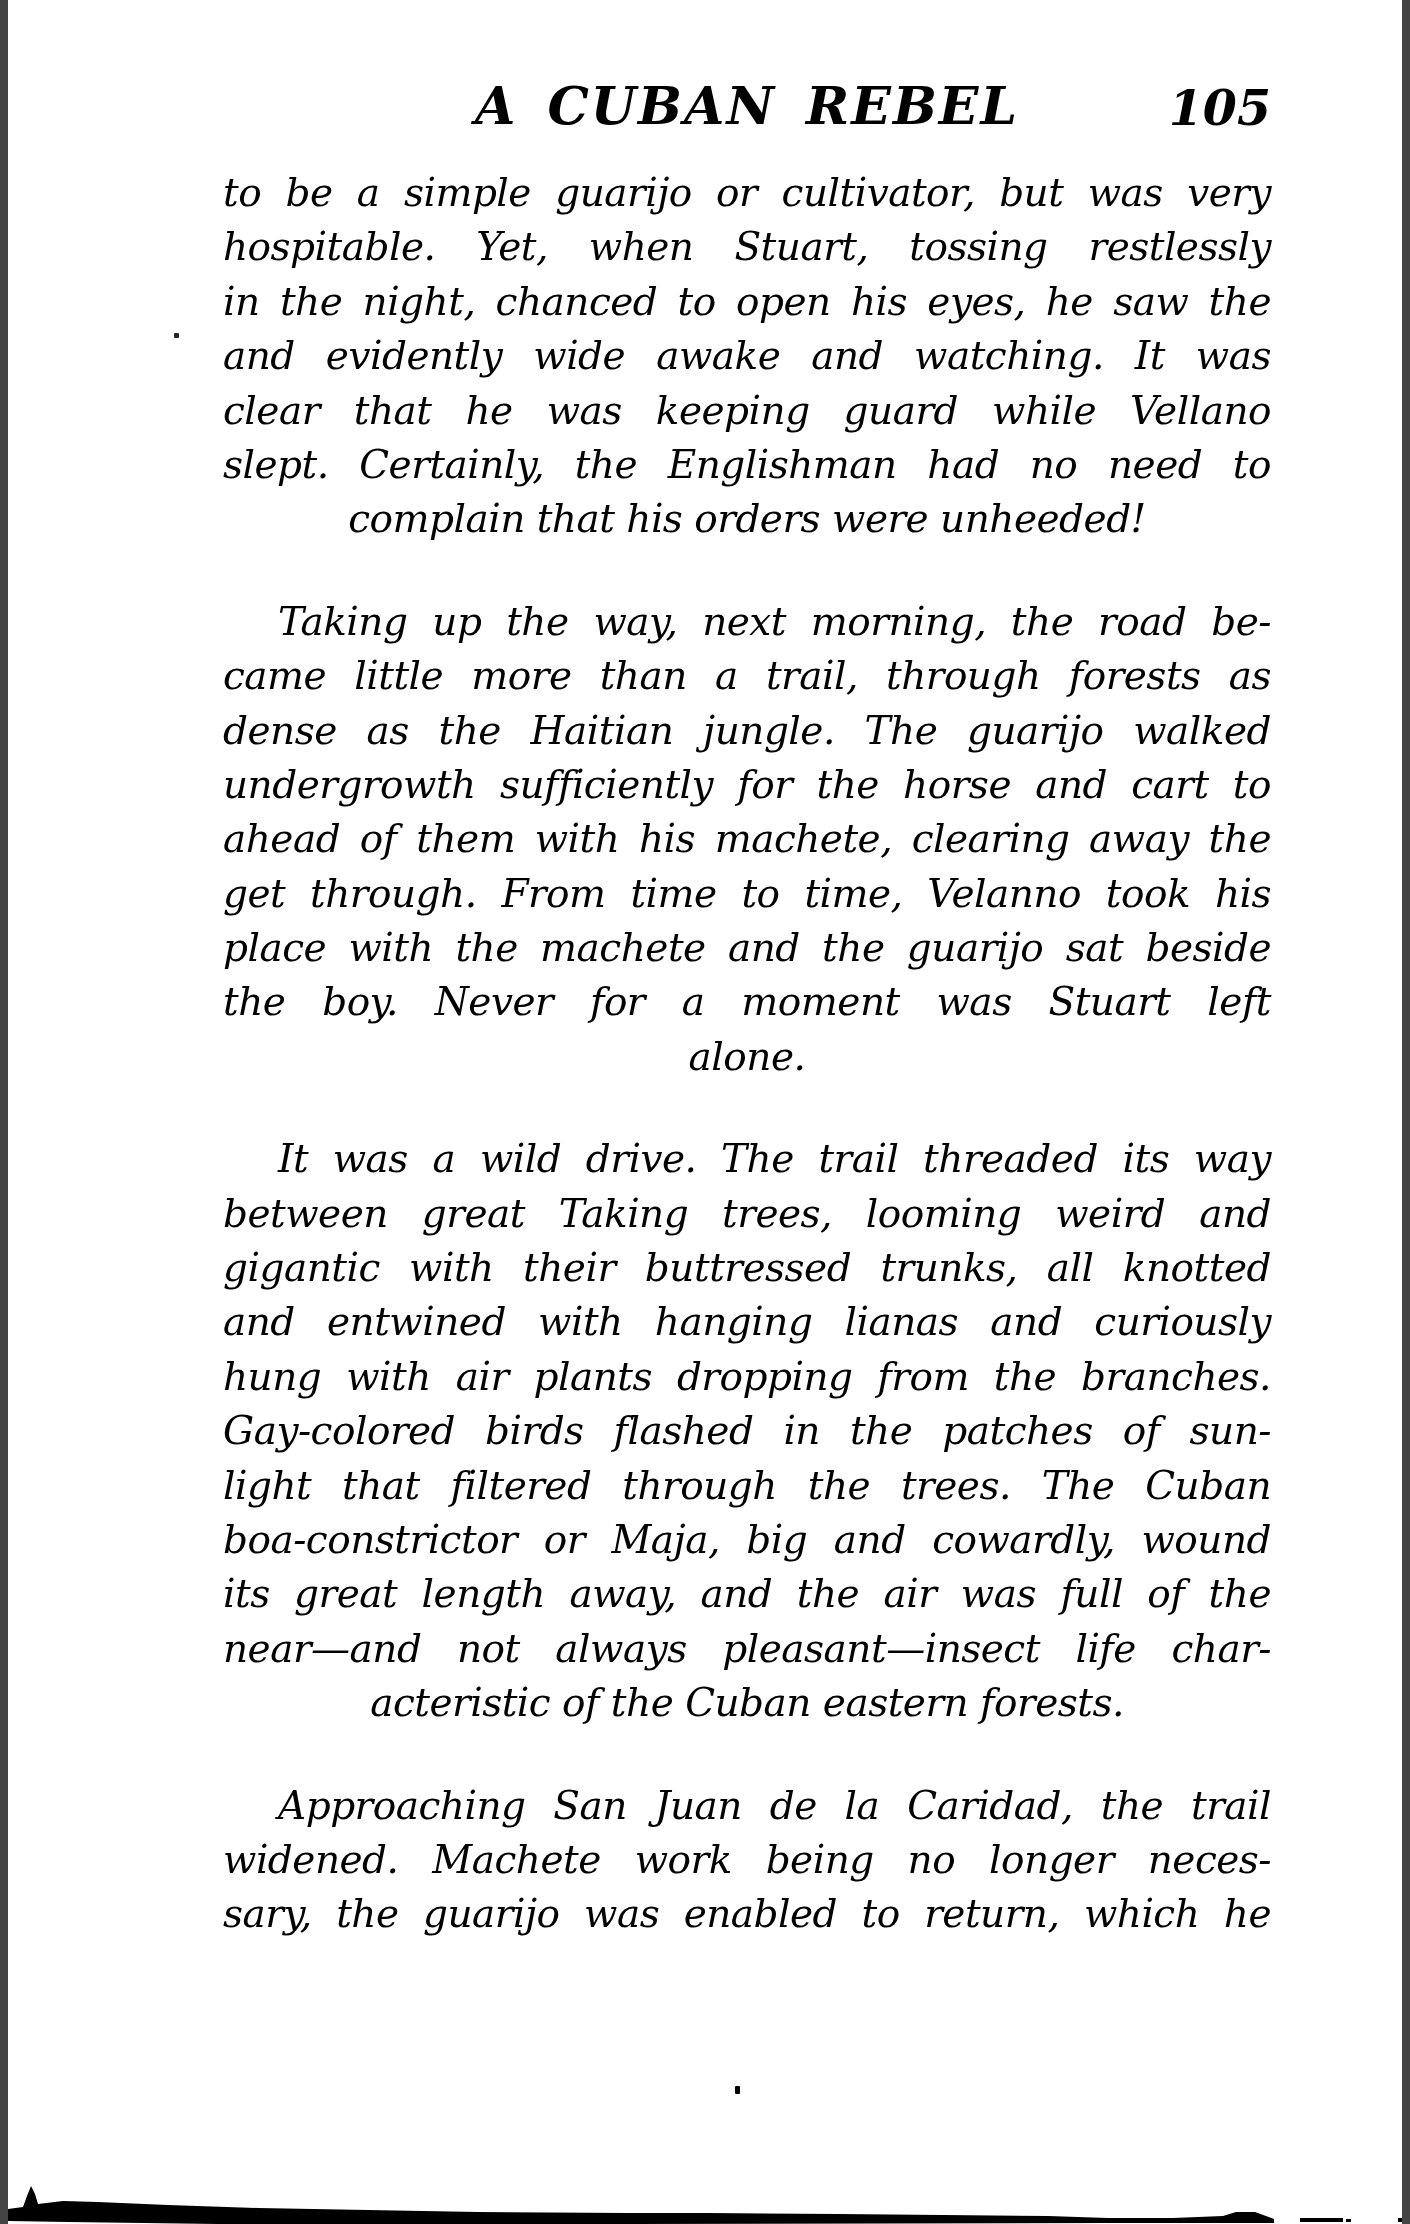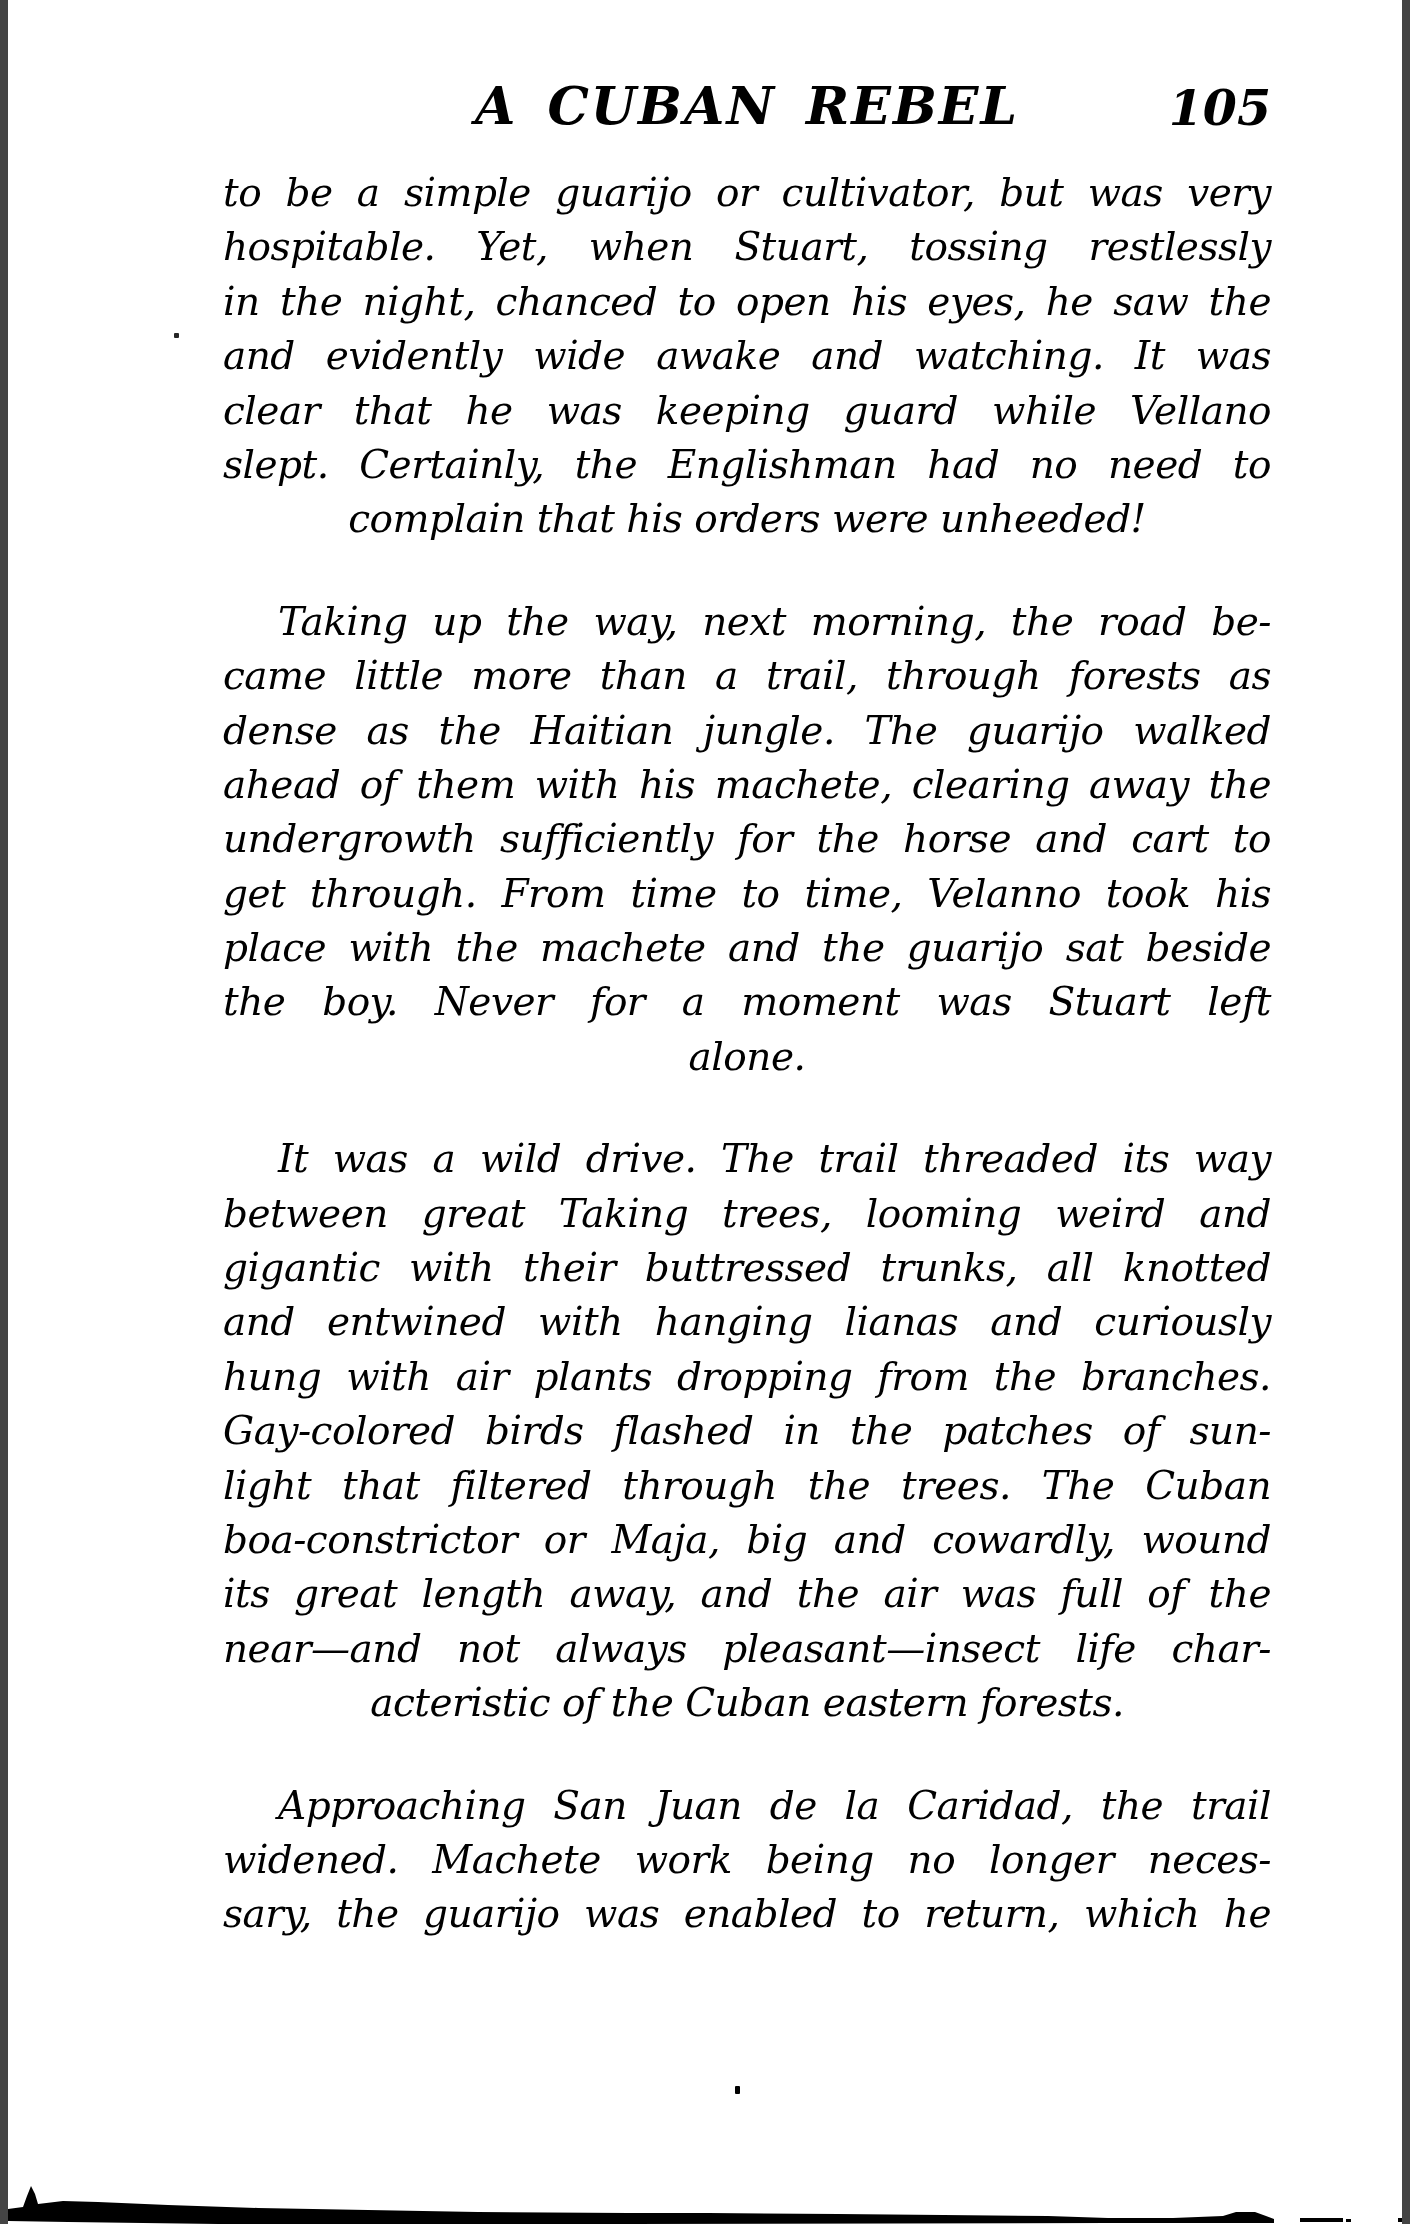--- a/index.html
+++ b/index.html
@@ -95,22 +95,22 @@
       <div class="text-line justify">to be a simple guarijo or cultivator, but was very</div>
       <div class="text-line justify">hospitable. Yet, when Stuart, tossing restlessly</div>
       <div class="text-line justify">in the night, chanced to open his eyes, he saw the</div>
       <div class="text-line justify">and evidently wide awake and watching. It was</div>
       <div class="text-line justify">clear that he was keeping guard while Vellano</div>
       <div class="text-line justify">slept. Certainly, the Englishman had no need to</div>
       <div class="text-line flush">complain that his orders were unheeded!</div>
       <div class="text-line justify indent">Taking up the way, next morning, the road be-</div>
       <div class="text-line justify">came little more than a trail, through forests as</div>
       <div class="text-line justify">dense as the Haitian jungle. The guarijo walked</div>
+      <div class="text-line justify">undergrowth sufficiently for the horse and cart to</div>
       <div class="text-line justify">ahead of them with his machete, clearing away the</div>
-      <div class="text-line justify">undergrowth sufficiently for the horse and cart to</div>
       <div class="text-line justify">get through. From time to time, Velanno took his</div>
       <div class="text-line justify">place with the machete and the guarijo sat beside</div>
       <div class="text-line justify">the boy. Never for a moment was Stuart left</div>
       <div class="text-line flush">alone.</div>
       <div class="text-line justify indent">It was a wild drive. The trail threaded its way</div>
       <div class="text-line justify">between great Taking trees, looming weird and</div>
       <div class="text-line justify">gigantic with their buttressed trunks, all knotted</div>
       <div class="text-line justify">and entwined with hanging lianas and curiously</div>
       <div class="text-line justify">hung with air plants dropping from the branches.</div>
       <div class="text-line justify">Gay-colored birds flashed in the patches of sun-</div>

